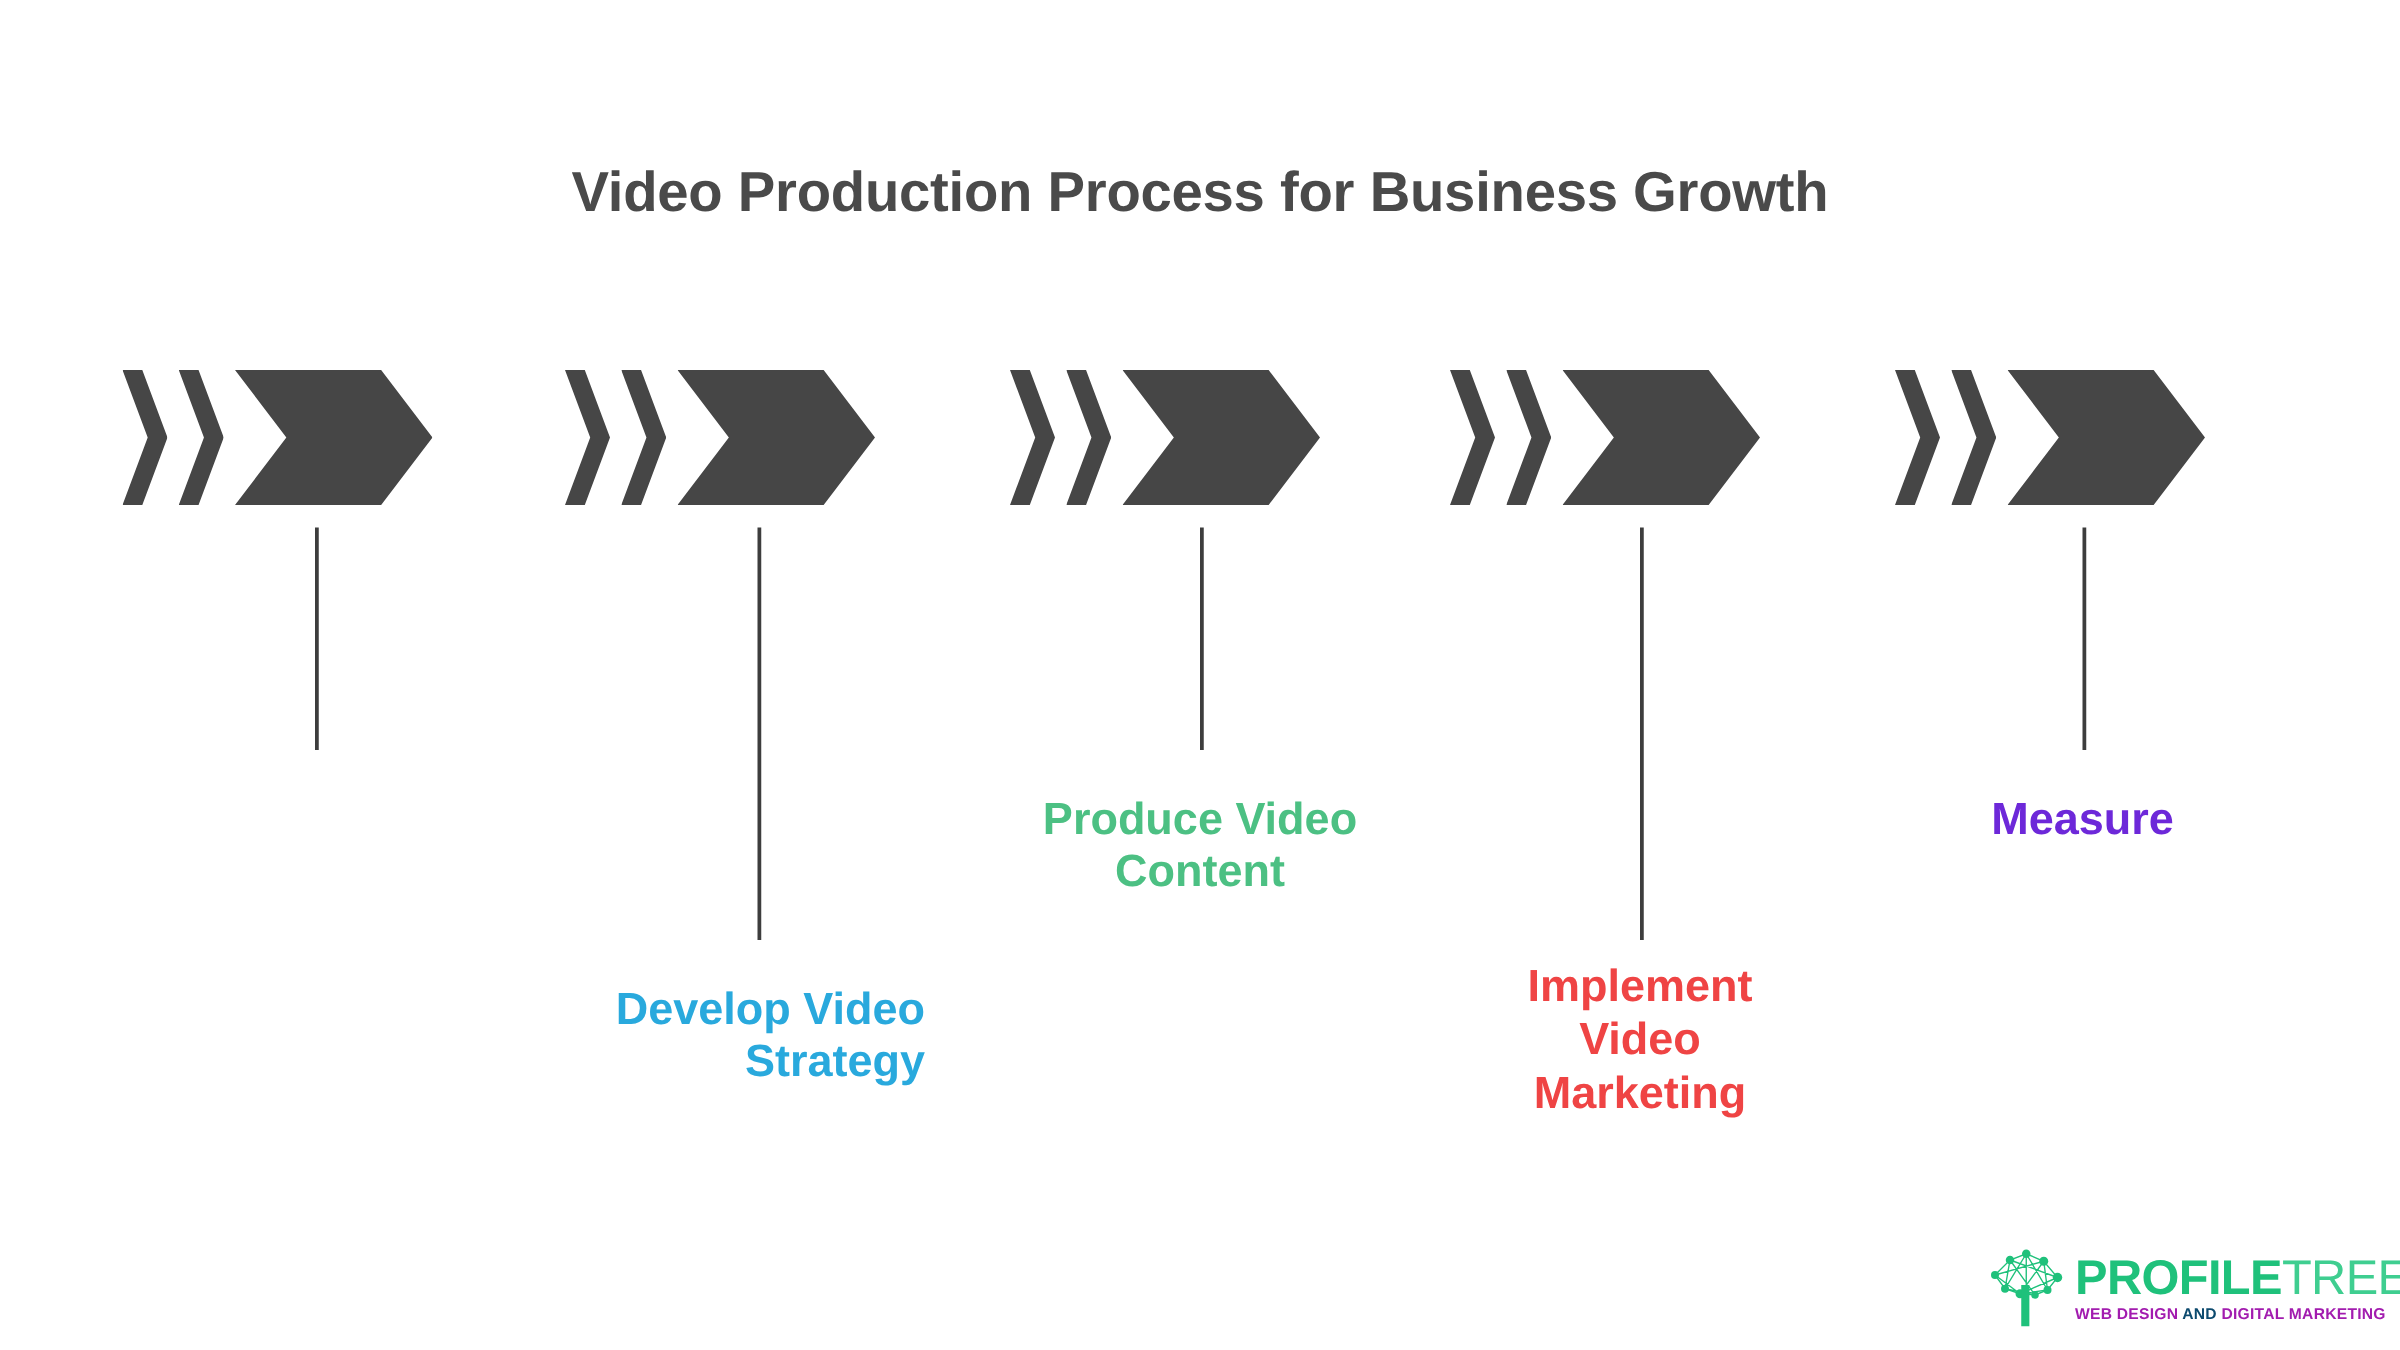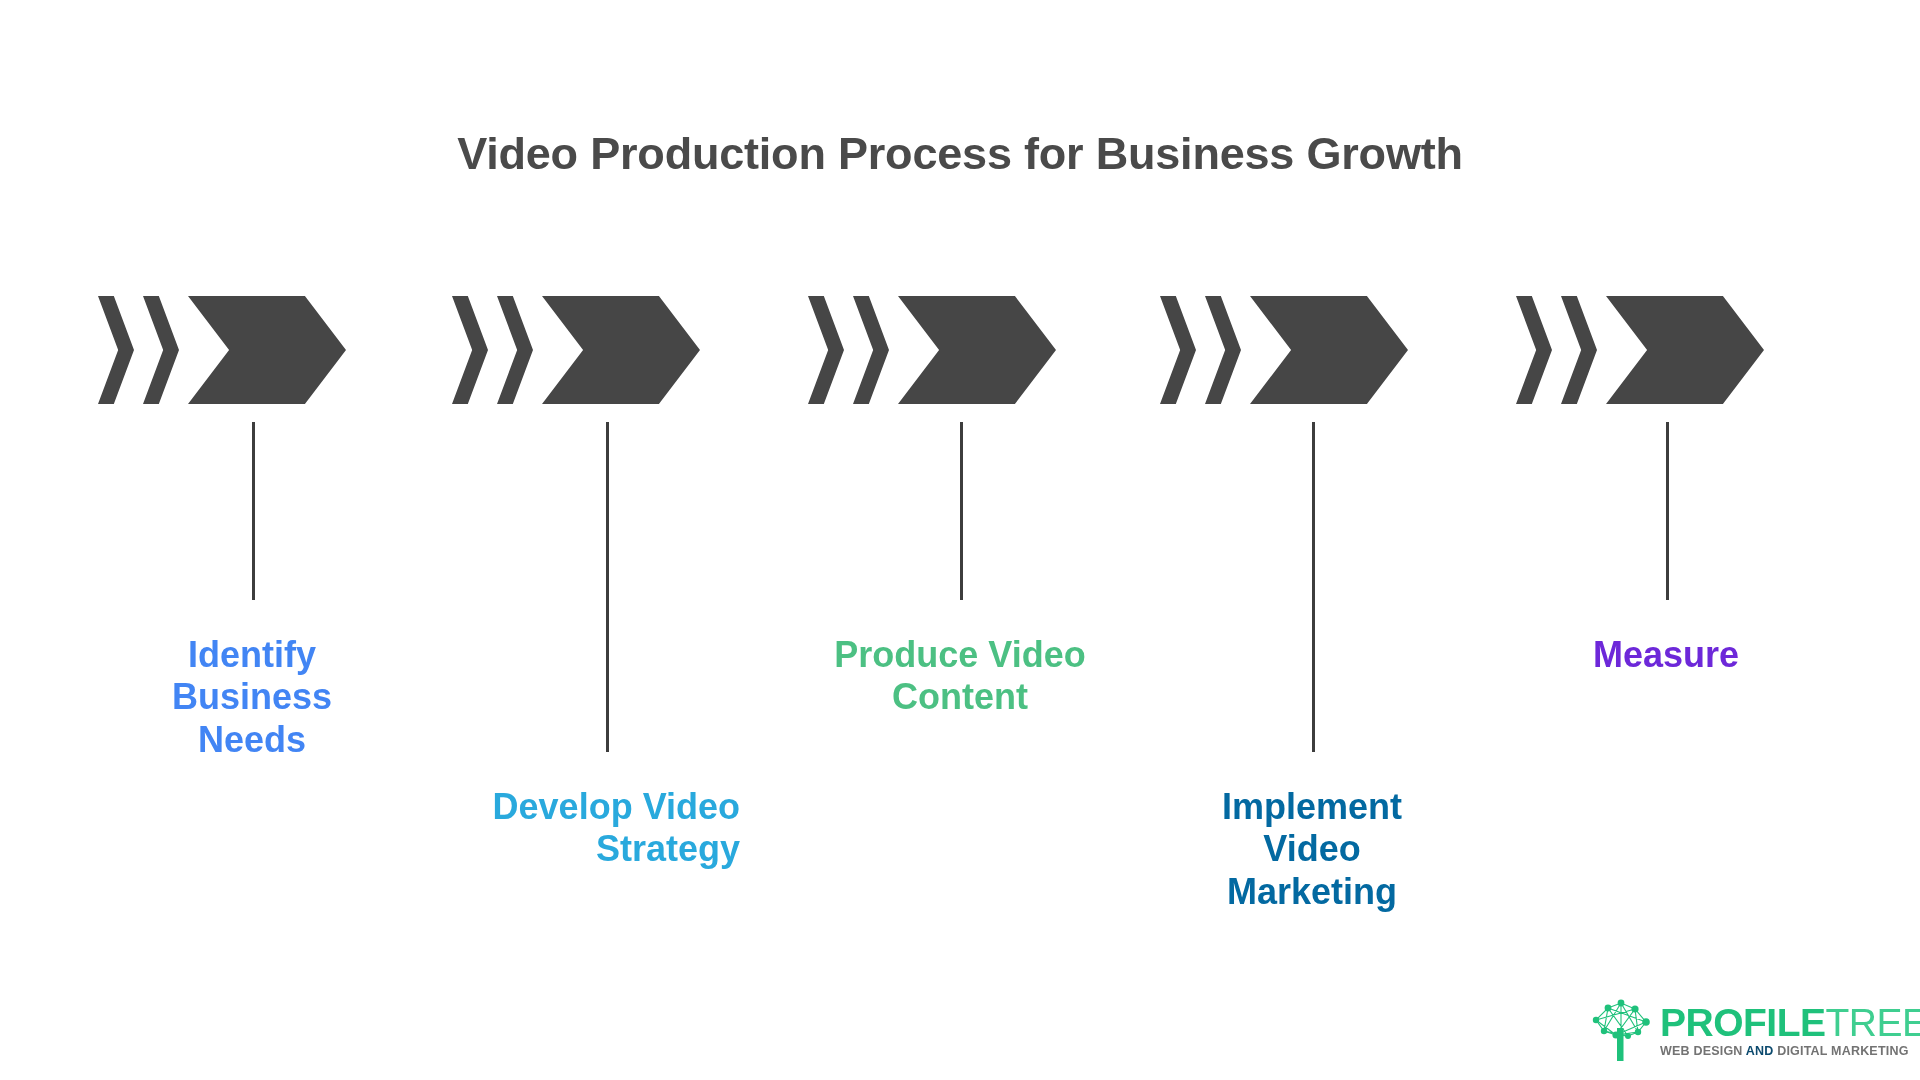--- a/index.html
+++ b/index.html
@@ -100,21 +100,21 @@
   }
   #logo-wordmark .bold-part { color: #1fc17b; font-weight: 800; }
   #logo-wordmark .light-part { color: #3fce90; font-weight: 400; }
   #logo-tagline {
     margin-top: 3px;
     font-size: 12.5px;
     font-weight: bold;
     letter-spacing: 0.2px;
     white-space: nowrap;
   }
-  #logo-tagline .tag-strong { color: #737373; text-align: right; }
+  #logo-tagline .tag-strong { color: #a21caf; text-align: right; }
   #logo-tagline .tag-light { color: #0c4a6e; }
 </style>
 </head>
 <body>
 
 <div id="canvas">
 
   <div id="page-title">Video Production Process for Business Growth</div>
 
   <div class="arrow-group" style="left:98px;">
@@ -146,37 +146,32 @@
     <div class="chev chev-thin"></div>
     <div class="chev chev-wide"></div>
   </div>
 
   <div class="connector" style="left:252px; height:178px;"></div>
   <div class="connector" style="left:606px; height:330px;"></div>
   <div class="connector" style="left:960px; height:178px;"></div>
   <div class="connector" style="left:1312px; height:330px;"></div>
   <div class="connector" style="left:1666px; height:178px;"></div>
 
-  <div class="step-label" style="left:102px; top:634px; width:300px; color:#4285f4;">
-    <div>Identify</div>
-    <div>Business</div>
-    <div>Needs</div>
-  </div>
 
   <div class="step-label" style="left:440px; top:786px; width:300px; color:#29a9dd;text-align:right;">
     <div>Develop Video</div>
     <div>Strategy</div>
   </div>
 
   <div class="step-label" style="left:810px; top:634px; width:300px; color:#4cc083;">
     <div>Produce Video</div>
     <div>Content</div>
   </div>
 
-  <div class="step-label" style="left:1162px; top:786px; width:300px; color:#0369a1;">
+  <div class="step-label" style="left:1162px; top:768px; width:300px; color:#ef4444;">
     <div>Implement</div>
     <div>Video</div>
     <div>Marketing</div>
   </div>
 
   <div class="step-label" style="left:1516px; top:634px; width:300px; color:#6d28d9;">
     <div>Measure</div>
   </div>
 
   <div id="logo">

